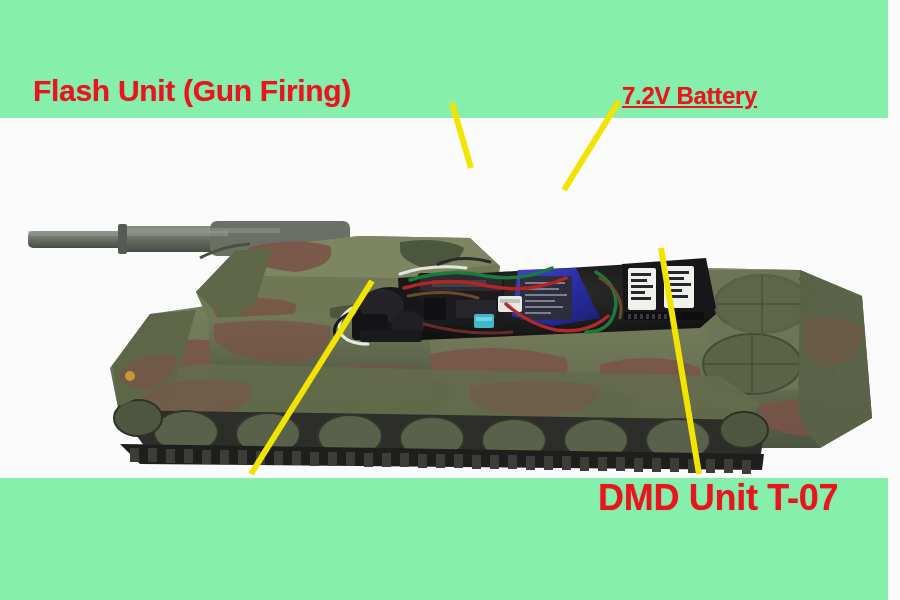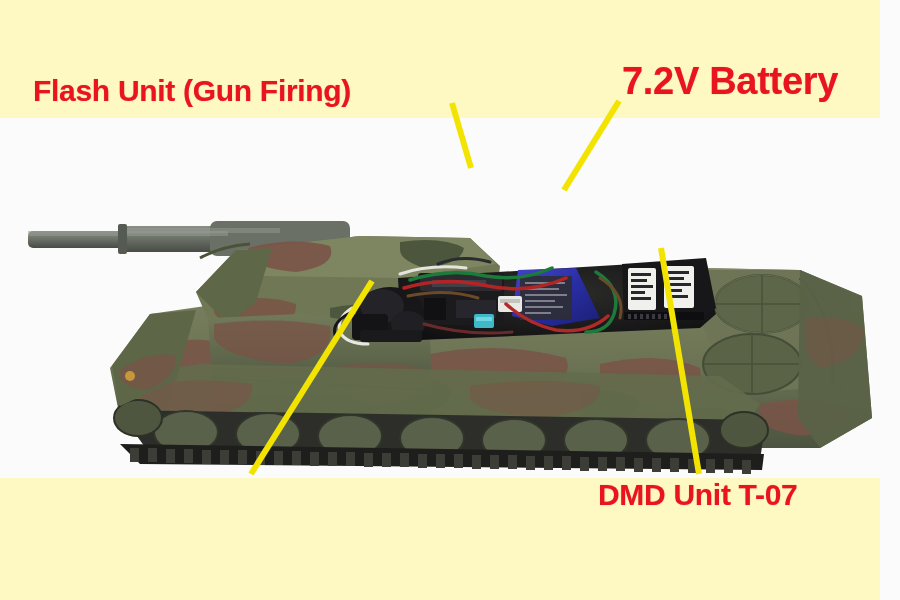--- a/index.html
+++ b/index.html
@@ -3,41 +3,41 @@
 <meta charset="utf-8">
 <title>Annotated RC Tank Internals</title>
 <style>
   html,body{margin:0;padding:0;}
   body{
     width:900px;height:600px;overflow:hidden;
     background:#fbfbfc;
     font-family:"Liberation Sans", sans-serif;
     position:relative;
   }
-  #stage{position:absolute;inset:0;width:880px;height:600px;background:#fef9c3;}
+  #stage{position:absolute;inset:0;width:880px;height:600px;background:#86efac;padding-left:8px;}
 
   
   #photo{position:absolute;left:0;top:118px;width:900px;height:360px;overflow:hidden;}
   #photo svg{display:block;}
 
   
   .anno{
     position:absolute;
     color:#e8151f;
     font-weight:bold;
     font-family:"Liberation Sans", sans-serif;
     white-space:nowrap;
     letter-spacing:-0.3px;
     text-shadow:0 0 1px rgba(232,21,31,.45);
     line-height:1;
   }
   #lbl-flash   {left:33px;  top:76px;  font-size:30px;}
-  #lbl-battery {left:622px; top:62px;  font-size:38px;}
+  #lbl-battery {left:622px; top:84px;  font-size:24px;text-decoration:underline;}
   #lbl-tsu     {left:26px;  top:480px; font-size:30px;}
-  #lbl-dmd     {left:598px; top:480px; font-size:30px;}
+  #lbl-dmd     {left:598px; top:480px; font-size:36px;}
 
   
   #leaders{position:absolute;left:0;top:0;width:900px;height:600px;pointer-events:none;}
   .leader{stroke:#f2e400;stroke-width:6;stroke-linecap:butt;fill:none;}
 </style>
 </head>
 <body style="background: rgb(251, 251, 252);">
 
 <div id="stage">
 

